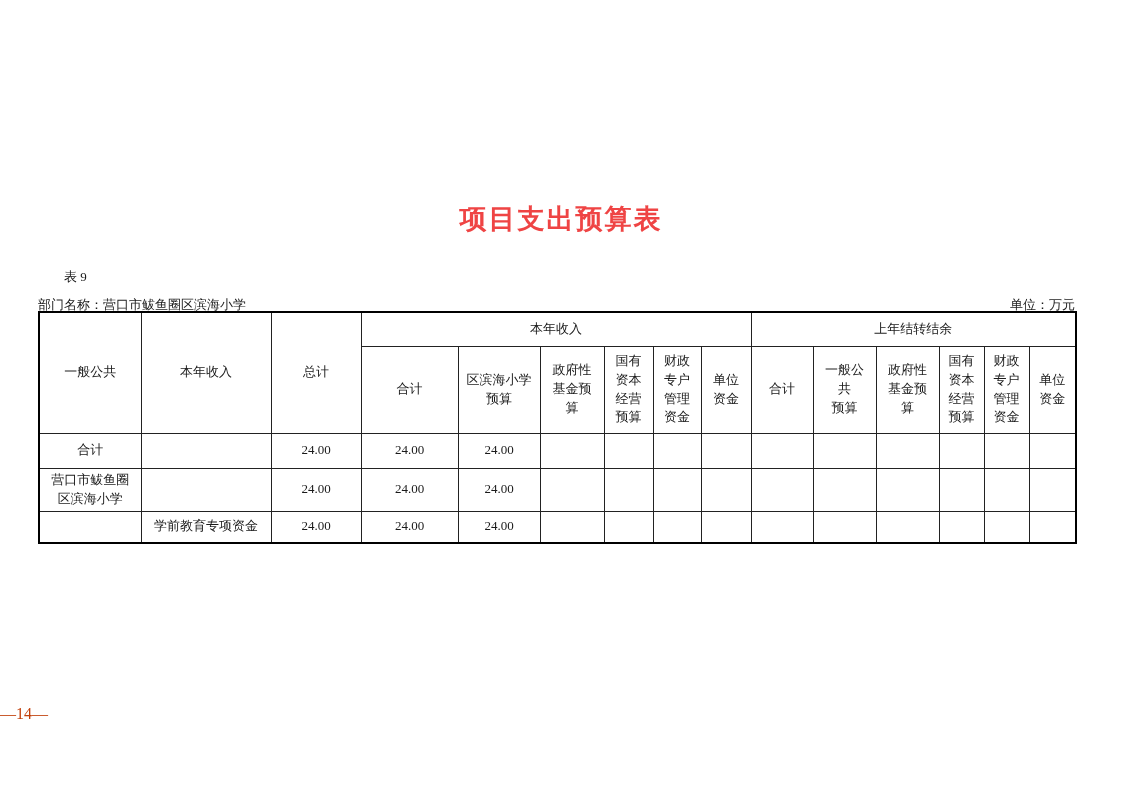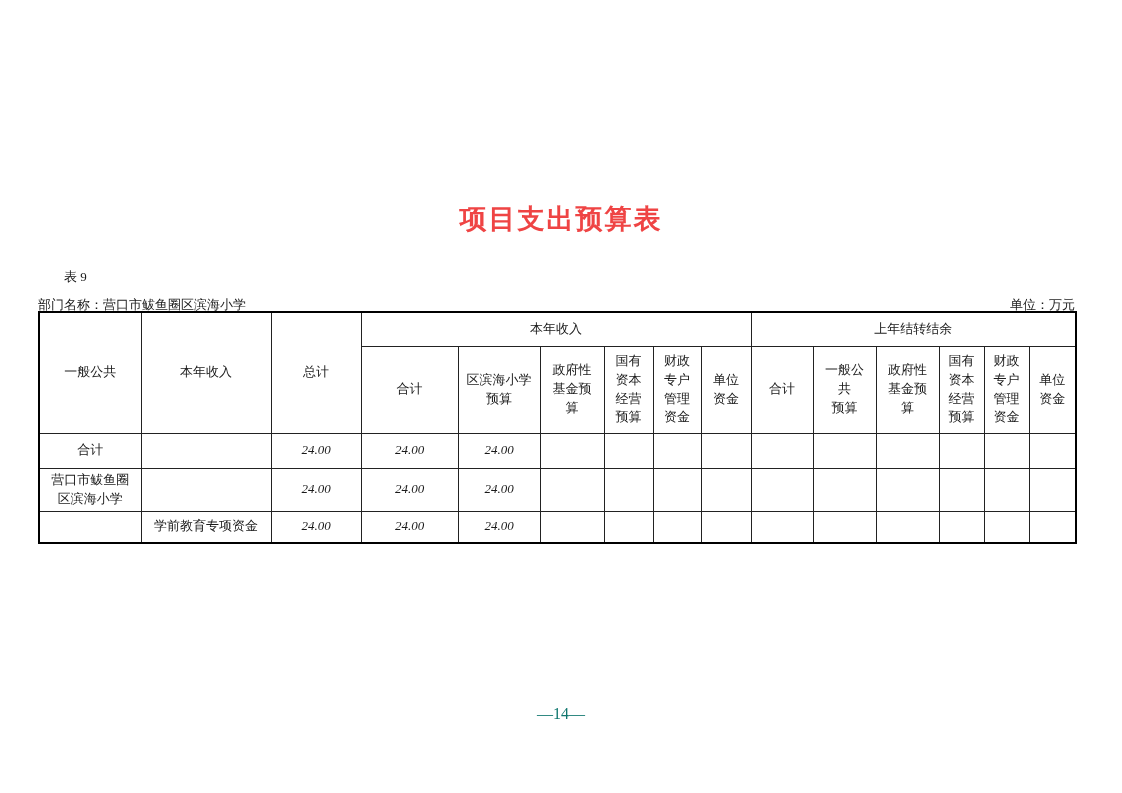--- a/index.html
+++ b/index.html
@@ -63,30 +63,29 @@
     line-height: 1.45;
     overflow: hidden;
   }
   table.budget { border: 2px solid #000; }
   table.budget th { font-size: 13px; }
   tr.hrow-1 { height: 34px; }
   tr.hrow-2 { height: 87px; }
   tr.drow-1 { height: 35px; }
   tr.drow-2 { height: 43px; margin-top: 21px; }
   tr.drow-3 { height: 32px; }
-  td.num { text-align: right; padding-right: 7px; font-family: "Liberation Serif", serif; font-style: italic; }
+  td.num { text-align: right; padding-right: 7px; font-family: "Liberation Serif", serif; }
   td.al  { text-align: left; padding-left: 5px; }
   .footer {
     position: absolute;
     top: 705px;
     left: 0;
     width: 100%;
-    text-align: center;
     font-size: 16px;
-    color: #0f766e;
+    color: #c2410c;
   }
 </style>
 </head>
 <body>
 
 <div class="page">
 
   <div class="doc-title">项目支出预算表</div>
 
   <div class="table-no">表 9</div>

